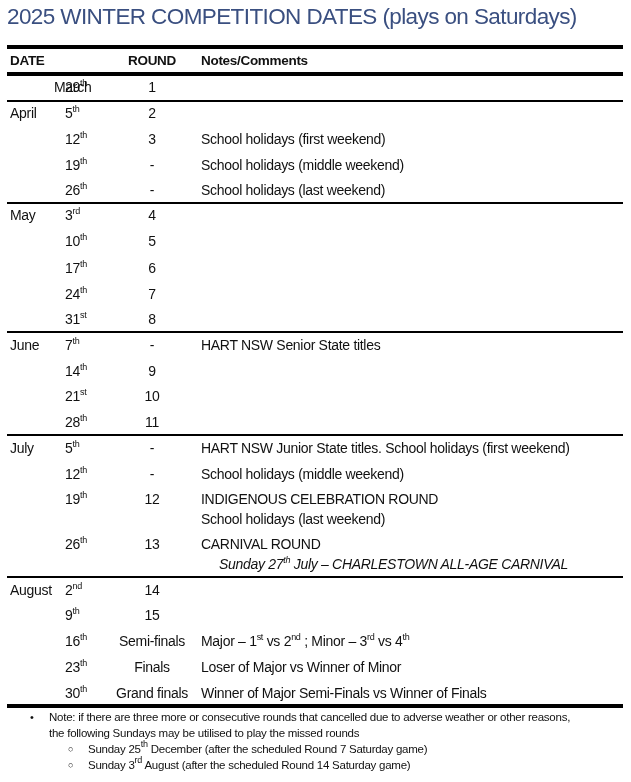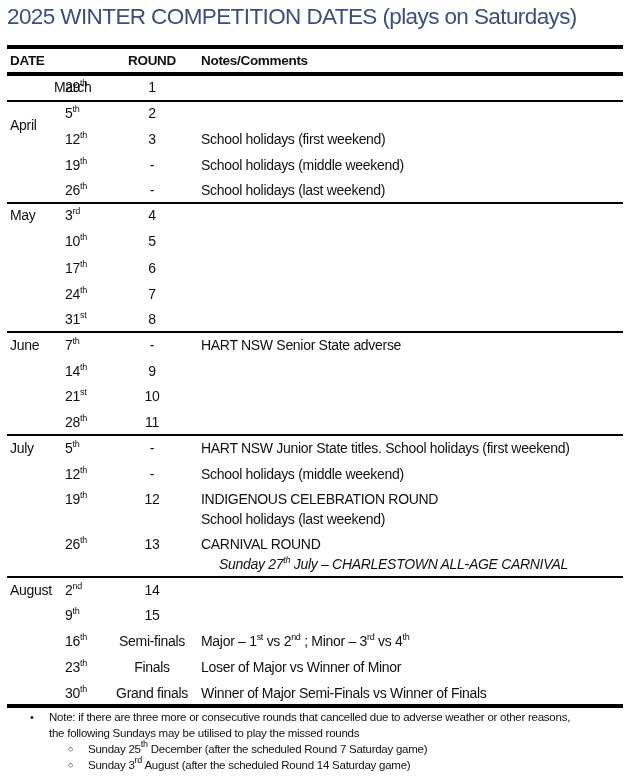--- a/index.html
+++ b/index.html
@@ -29,21 +29,21 @@
 <div class="rule thick" style="top:45px"></div>
 <div class="cell hdr month" style="top:52px">DATE</div>
 <div class="cell hdr round" style="top:52px">ROUND</div>
 <div class="cell hdr notes" style="top:52px">Notes/Comments</div>
 <div class="rule thick" style="top:72px"></div>
 
 <div id="rows">
     <div class="cell month" style="top: 78px; margin-left: 44px;">March</div>
     <div class="cell day" style="top: 78px;"><span>29</span><sup>th</sup></div>
     <div class="cell round" style="top: 78px;">1</div>
-    <div class="cell month" style="top: 116px;">April</div>
+    <div class="cell month" style="top: 104px;">April</div>
     <div class="cell day" style="top: 104px;"><span>5</span><sup>th</sup></div>
     <div class="cell round" style="top: 104px;">2</div>
     <div class="cell day" style="top: 130px;"><span>12</span><sup>th</sup></div>
     <div class="cell round" style="top: 130px;">3</div>
     <div class="cell notes" style="top: 130px;">School holidays (first weekend)</div>
     <div class="cell day" style="top: 156px;"><span>19</span><sup>th</sup></div>
     <div class="cell round" style="top: 156px;">-</div>
     <div class="cell notes" style="top: 156px;">School holidays (middle weekend)</div>
     <div class="cell day" style="top: 181px;"><span>26</span><sup>th</sup></div>
     <div class="cell round" style="top: 181px;">-</div>
@@ -55,21 +55,21 @@
     <div class="cell round" style="top: 232px;">5</div>
     <div class="cell day" style="top: 259px;"><span>17</span><sup>th</sup></div>
     <div class="cell round" style="top: 259px;">6</div>
     <div class="cell day" style="top: 285px;"><span>24</span><sup>th</sup></div>
     <div class="cell round" style="top: 285px;">7</div>
     <div class="cell day" style="top: 310px;"><span>31</span><sup>st</sup></div>
     <div class="cell round" style="top: 310px;">8</div>
     <div class="cell month" style="top: 336px;">June</div>
     <div class="cell day" style="top: 336px;"><span>7</span><sup>th</sup></div>
     <div class="cell round" style="top: 336px;">-</div>
-    <div class="cell notes" style="top: 336px;">HART NSW Senior State adverse</div>
+    <div class="cell notes" style="top: 336px;">HART NSW Senior State titles</div>
     <div class="cell day" style="top: 362px;"><span>14</span><sup>th</sup></div>
     <div class="cell round" style="top: 362px;">9</div>
     <div class="cell day" style="top: 387px;"><span>21</span><sup>st</sup></div>
     <div class="cell round" style="top: 387px;">10</div>
     <div class="cell day" style="top: 413px;"><span>28</span><sup>th</sup></div>
     <div class="cell round" style="top: 413px;">11</div>
     <div class="cell month" style="top: 439px;">July</div>
     <div class="cell day" style="top: 439px;"><span>5</span><sup>th</sup></div>
     <div class="cell round" style="top: 439px;">-</div>
     <div class="cell notes" style="top: 439px;">HART NSW Junior State titles. School holidays (first weekend)</div>

